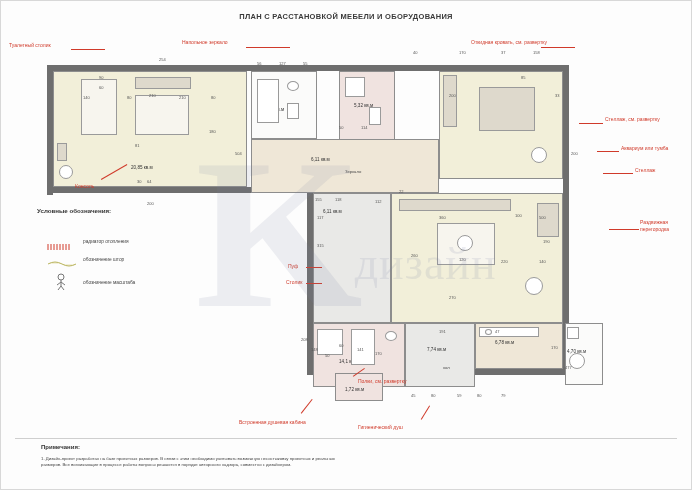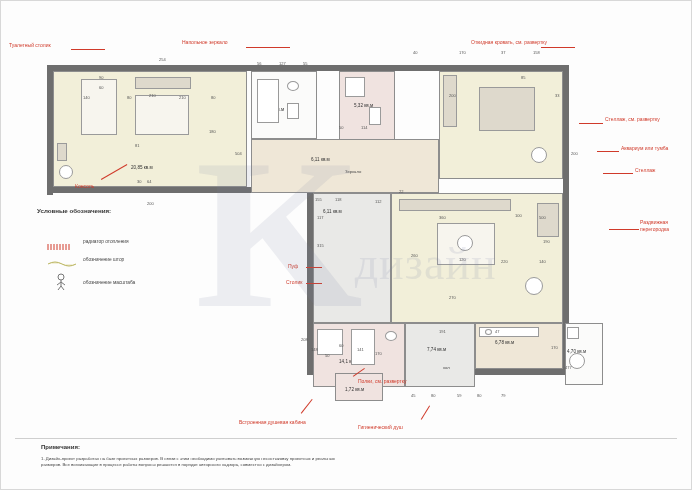--- a/index.html
+++ b/index.html
@@ -102,20 +102,21 @@
   }
   .bottom-rule{
     position:absolute;left:14px;right:14px;top:437px;height:1px;background:#cfcfcf;
   }
 </style>
 </head>
 <body>
 
 <div id="sheet">
 
+  <div class="title">ПЛАН С РАССТАНОВКОЙ МЕБЕЛИ И ОБОРУДОВАНИЯ</div>
 
   <div id="plan">
 
     <div class="wallblk" style="left:10px;top:18px;width:228px;height:6px;"></div>
     <div class="wallblk" style="left:238px;top:18px;width:70px;height:6px;"></div>
     <div class="wallblk" style="left:308px;top:18px;width:222px;height:6px;"></div>
     <div class="wallblk" style="left:8px;top:18px;width:6px;height:122px;"></div>
     <div class="wallblk" style="left:8px;top:140px;width:6px;height:8px;"></div>
     <div class="wallblk" style="left:524px;top:18px;width:6px;height:118px;"></div>
     <div class="wallblk" style="left:524px;top:136px;width:6px;height:186px;"></div>

